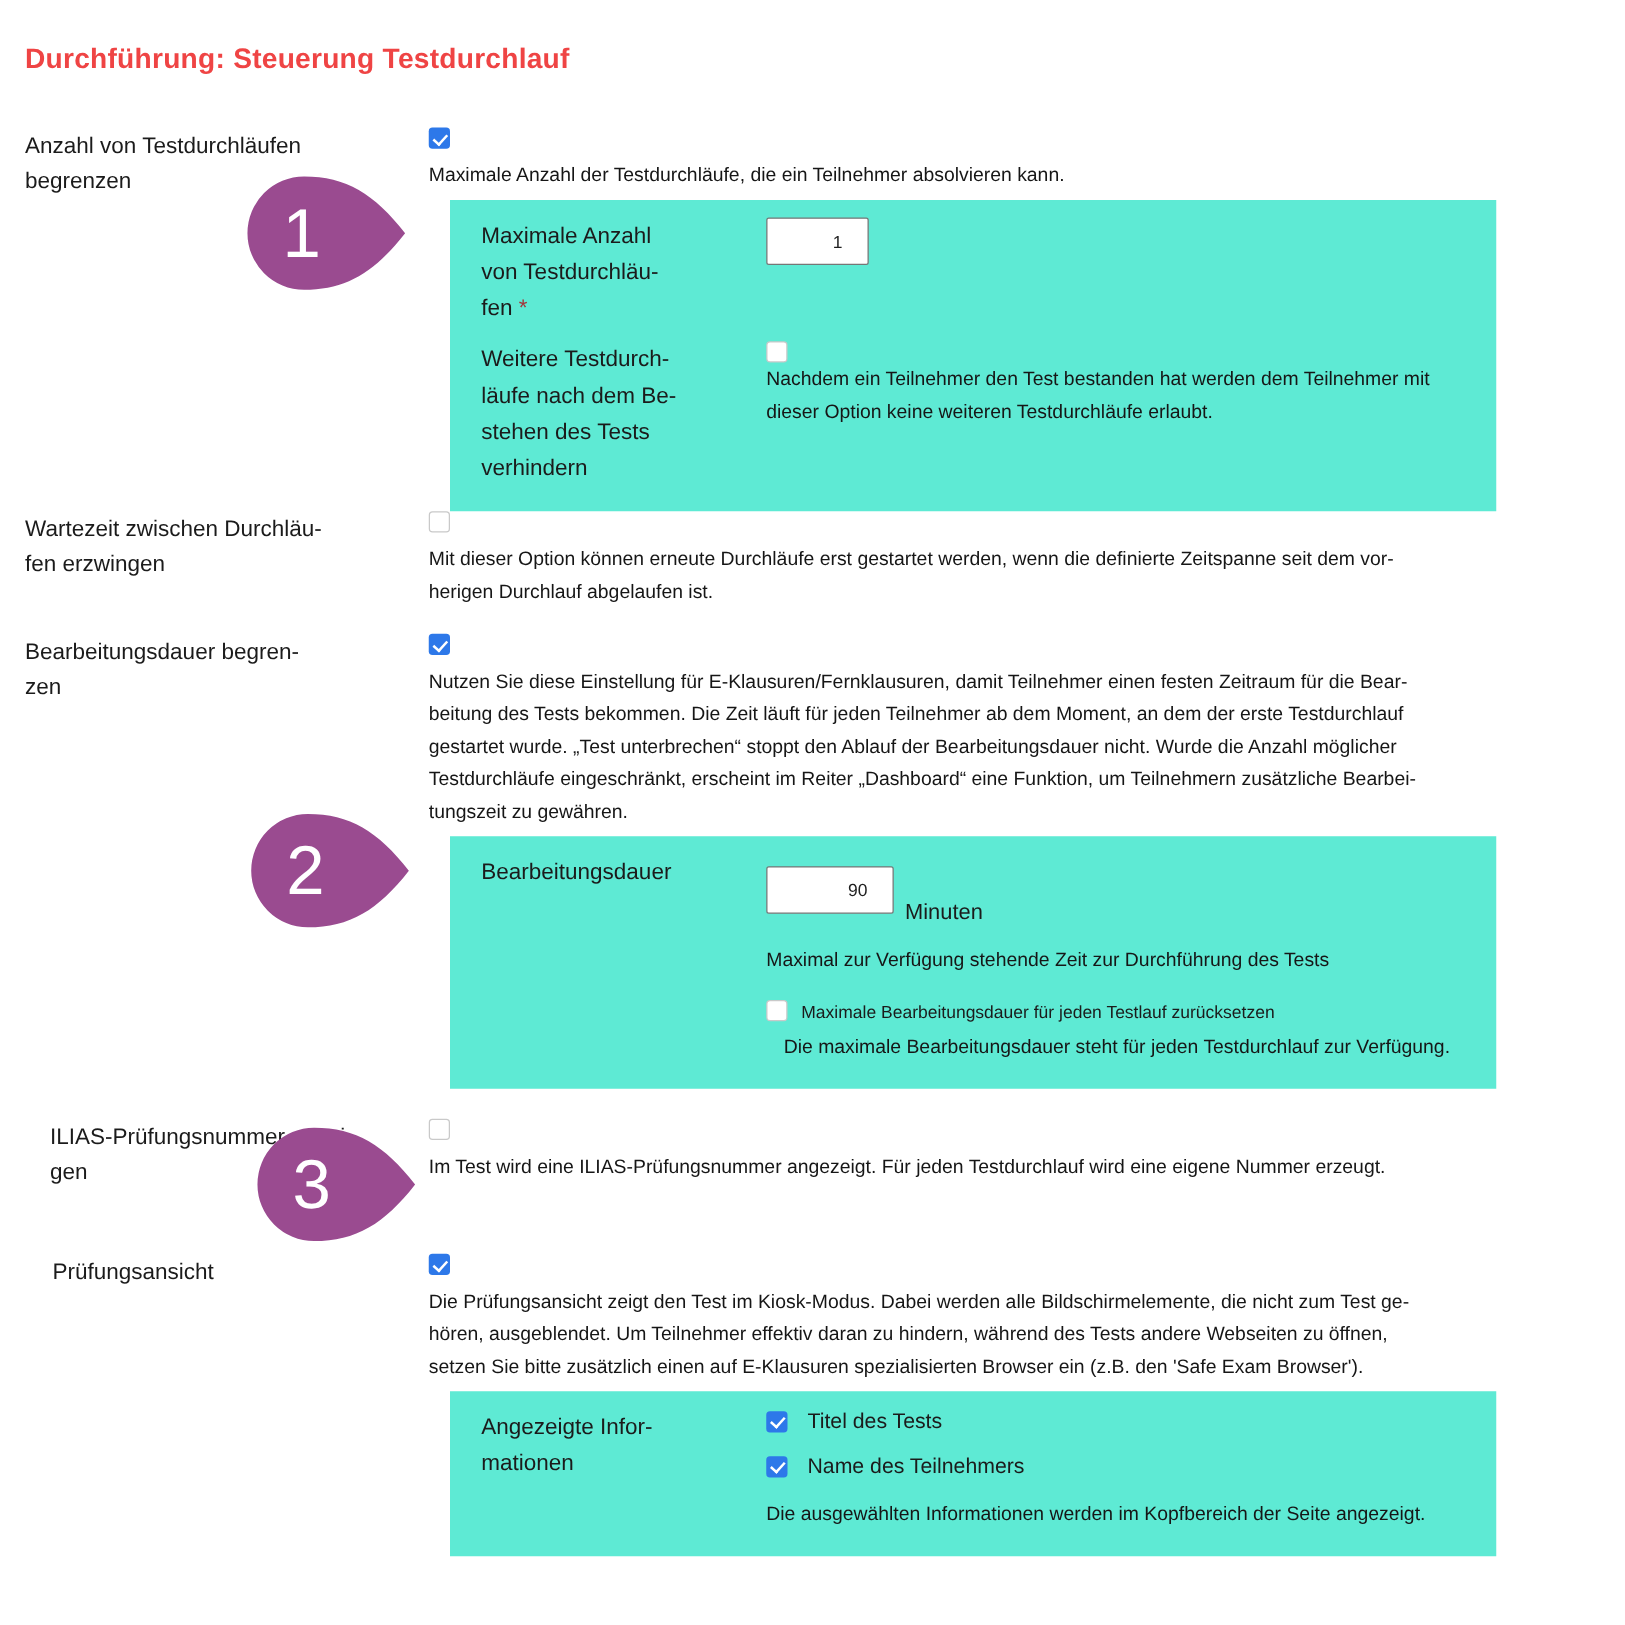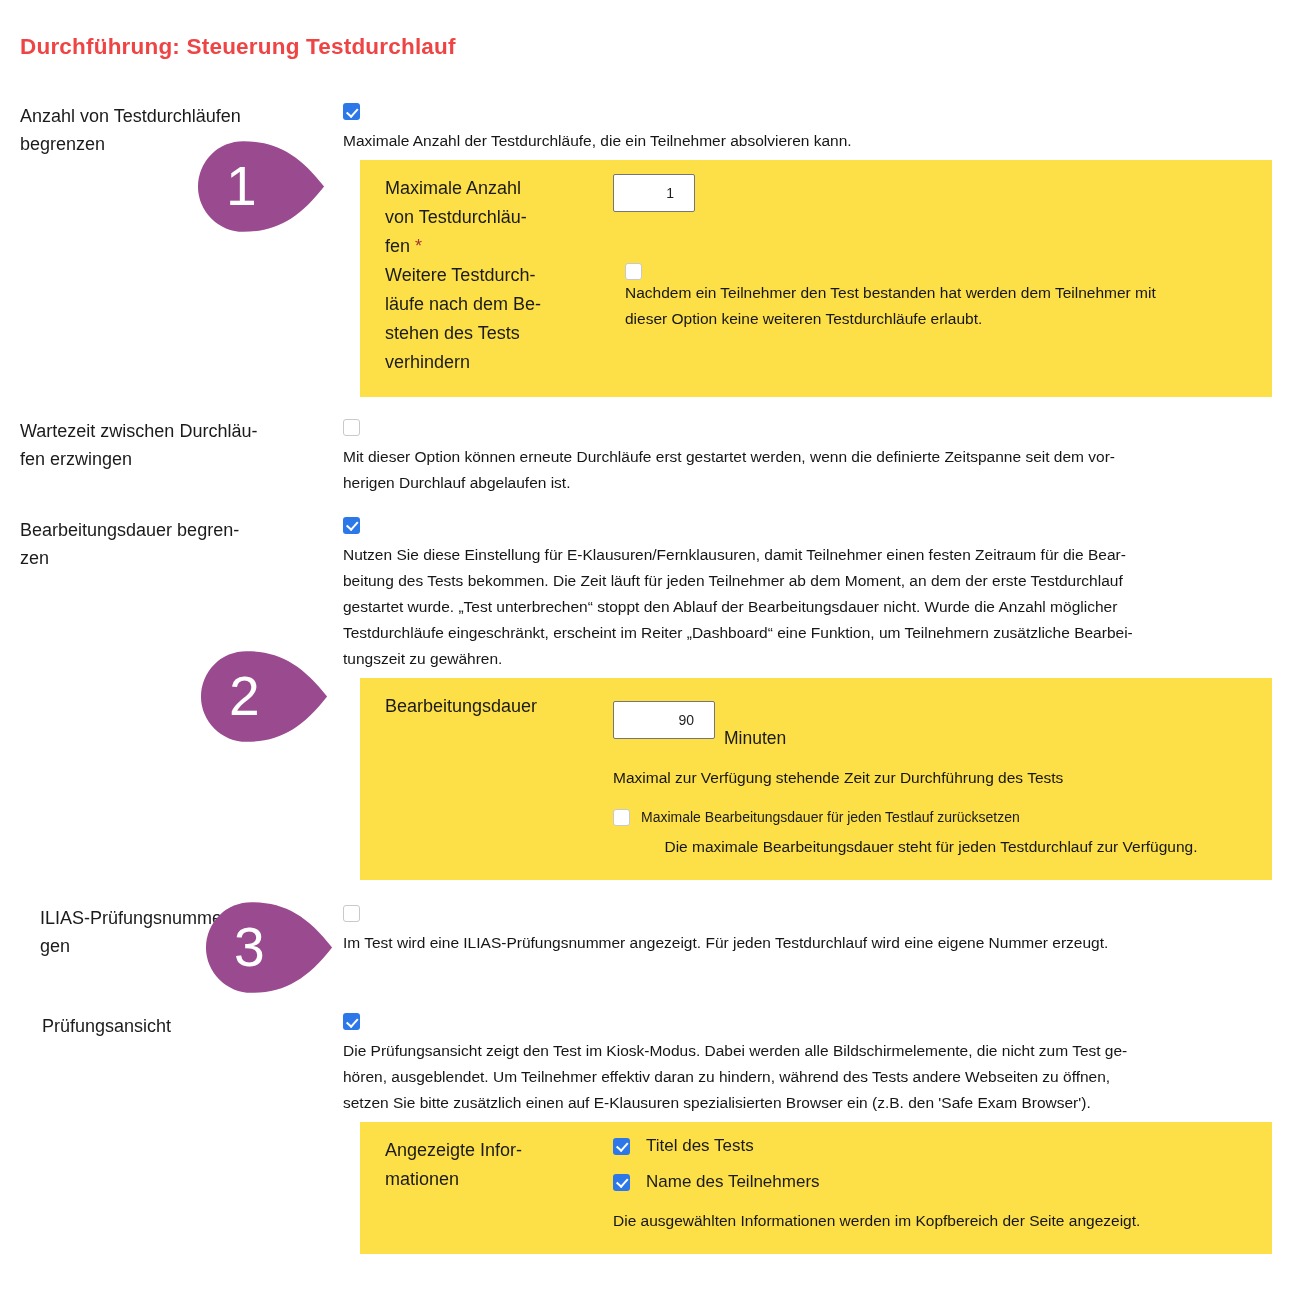--- a/index.html
+++ b/index.html
@@ -41,25 +41,25 @@
     transform:rotate(42deg);
   }
   .cb.unchecked { background:#ffffff; border:1px solid #c9c9c9; }
 
   .desc {
     font-size:15.5px; line-height:26px; color:#161616;
     white-space:pre-line; margin-top:8px;
   }
 
   .panel {
-    background:#fde047; width:912px; margin-left:17px; margin-top:6px;
+    background:#5eead4; width:837px; margin-left:17px; margin-top:6px;
     padding:14px 23px 20px 25px;
   }
   .panel-row { display:flex; }
-  .panel-row + .panel-row { margin-top:0;gap:12px; }
+  .panel-row + .panel-row { margin-top:12px; }
   .panel-label {
     width:228px; flex-shrink:0;
     font-size:18px; line-height:29px; color:#1b1b1b;
     white-space:pre-line;
   }
   .required { color:#a4343a; }
   .panel-field { flex:1; }
 
   input.num {
     height:38px; border:1px solid #767676; border-radius:2px;
@@ -87,21 +87,21 @@
   .balloon { position:absolute; width:133px; height:95px; pointer-events:none; }
   .balloon svg { width:100%; height:100%; display:block; }
   .balloon text {
     font-family:"Liberation Sans", sans-serif; font-weight:400;
   }
   .balloon-1 { left:197px; top:139px; }
   .balloon-2 { left:200px; top:649px; }
   .balloon-3 { left:205px; top:900px; }
 
   .mt-row1 { margin-top:42px; }
-  .mt-row2 { margin-top:20px; }
+  .mt-row2 { }
   .mt-row3 { margin-top:20px; }
   .mt-row4 { margin-top:52px; }
   .mt-row5 { margin-top:24px; }
 </style>
 </head>
 <body>
 
 <div class="page">
 
   <h1 class="page-title">Durchführung: Steuerung Testdurchlauf</h1>

